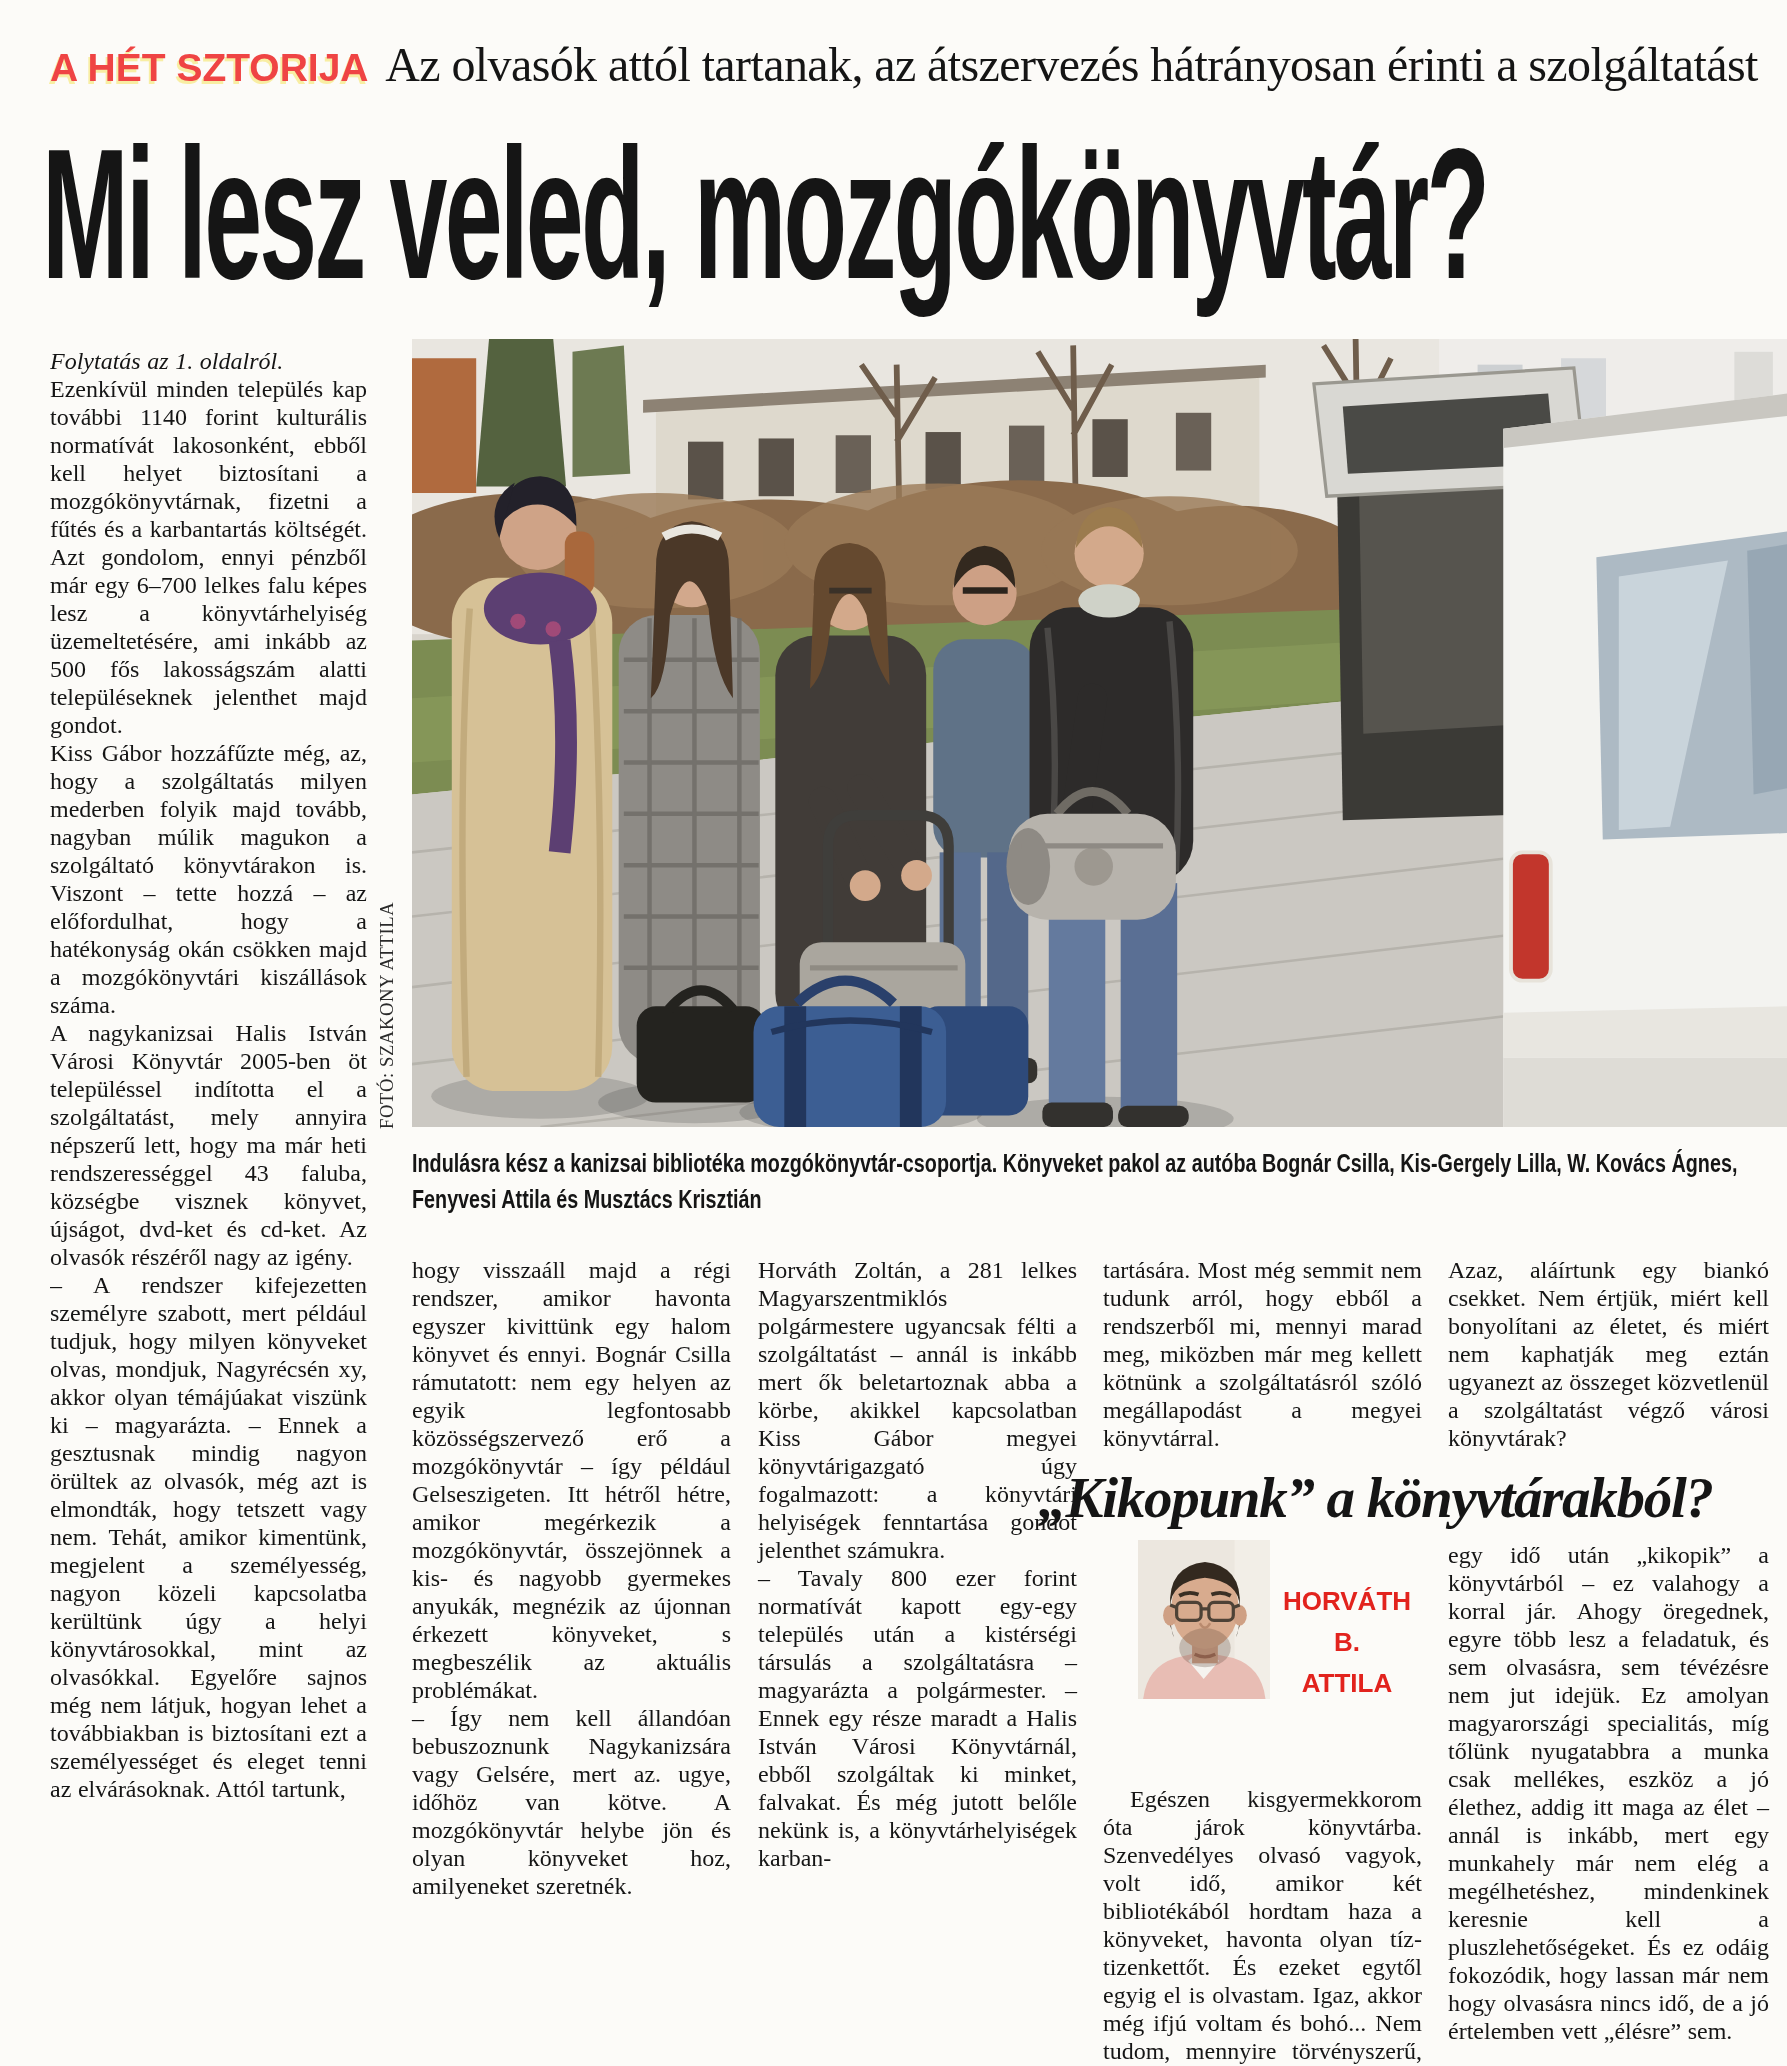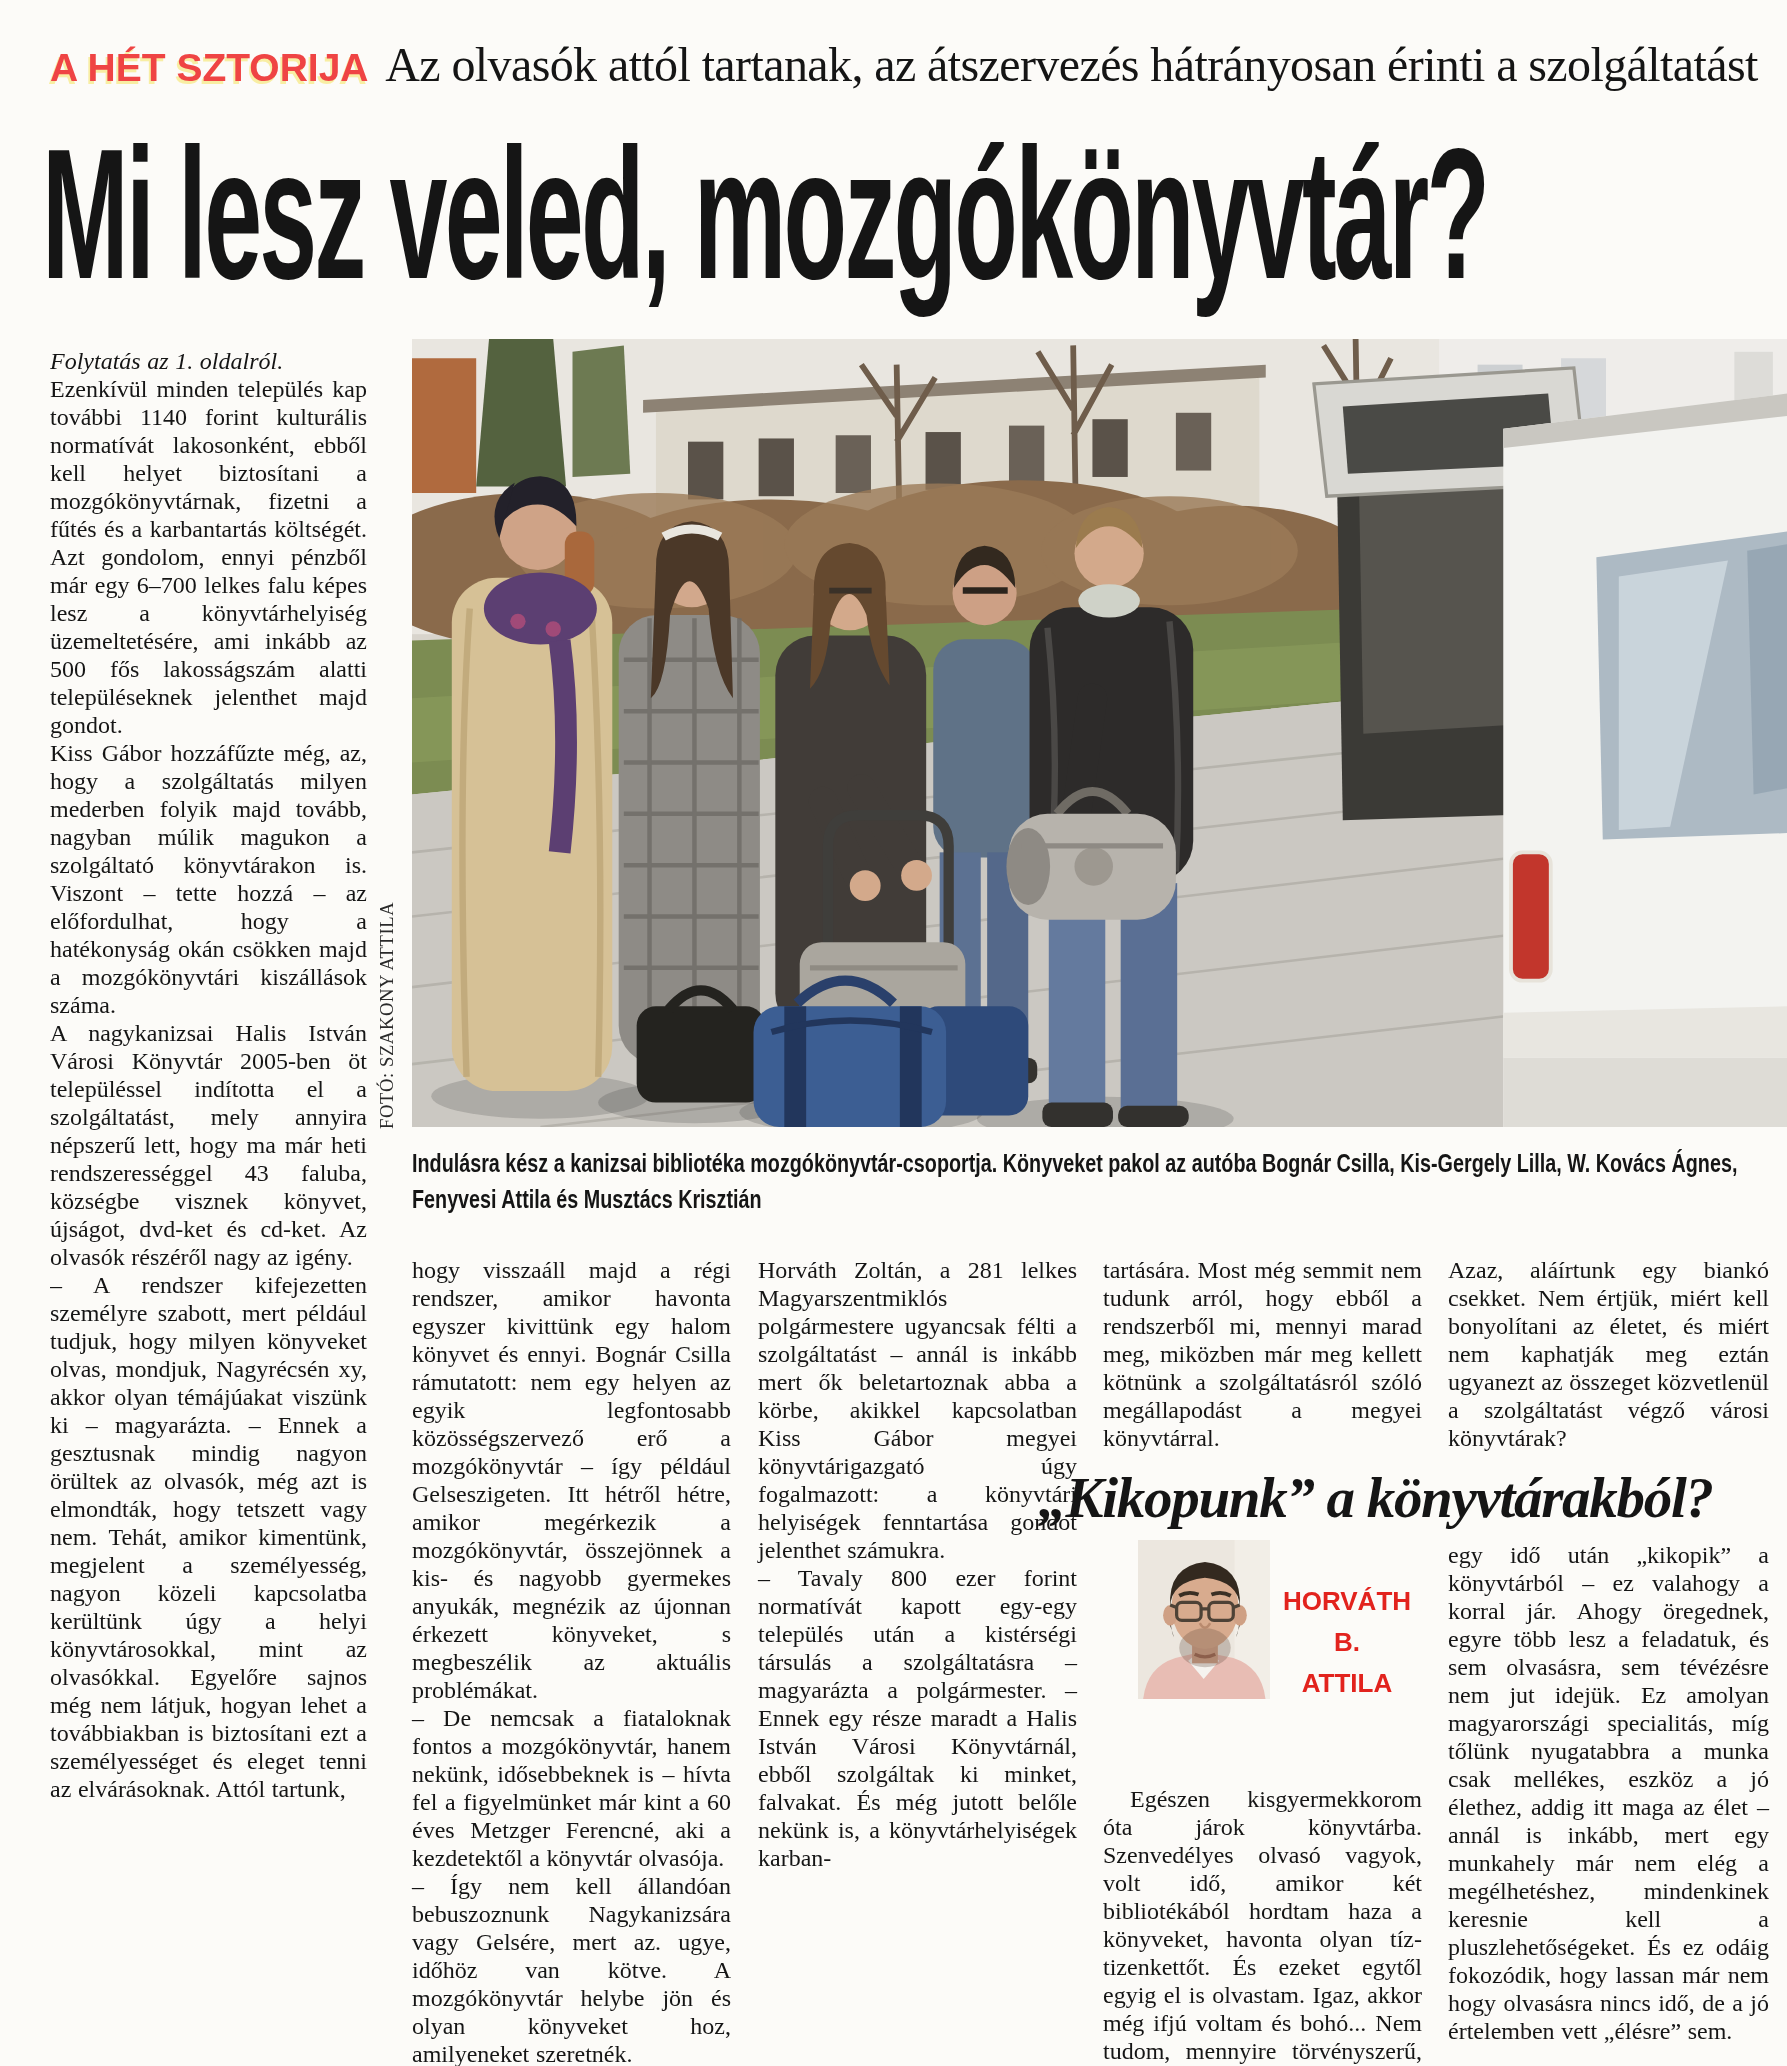--- a/index.html
+++ b/index.html
@@ -260,21 +260,20 @@
     </g>
   </svg>
 </div>
 
 <div class="photo-credit">FOTÓ: SZAKONY ATTILA</div>
 
 <div class="caption">Indulásra kész a kanizsai bibliotéka mozgókönyvtár-csoportja. Könyveket pakol az autóba Bognár Csilla, Kis-Gergely Lilla, W. Kovács Ágnes, Fenyvesi Attila és Musztács Krisztián</div>
 
 <div class="col2 bodycol">
   <p>hogy visszaáll majd a régi rendszer, amikor havonta egyszer kivittünk egy halom könyvet és ennyi. Bognár Csilla rámutatott: nem egy helyen az egyik legfontosabb közösségszervező erő a mozgókönyvtár – így például Gelseszigeten. Itt hétről hétre, amikor megérkezik a mozgókönyvtár, összejönnek a kis- és nagyobb gyermekes anyukák, megnézik az újonnan érkezett könyveket, s megbeszélik az aktuális problémákat.</p>
-  <p>– De nemcsak a fiataloknak fontos a mozgókönyvtár, hanem nekünk, idősebbeknek is – hívta fel a figyelmünket már kint a 60 éves Metzger Ferencné, aki a kezdetektől a könyvtár olvasója.</p>
   <p>– Így nem kell állandóan bebuszoznunk Nagykanizsára vagy Gelsére, mert az. ugye, időhöz van kötve. A mozgókönyvtár helybe jön és olyan könyveket hoz, amilyeneket szeretnék.</p>
 
 </div>
 
 <div class="col3 bodycol">
   <p>Horváth Zoltán, a 281 lelkes Magyarszentmiklós polgármestere ugyancsak félti a szolgáltatást – annál is inkább mert ők beletartoznak abba a körbe, akikkel kapcsolatban Kiss Gábor megyei könyvtárigazgató úgy fogalmazott: a könyvtári helyiségek fenntartása gondot jelenthet számukra.</p>
   <p>– Tavaly 800 ezer forint normatívát kapott egy-egy település után a kistérségi társulás a szolgáltatásra – magyarázta a polgármester. – Ennek egy része maradt a Halis István Városi Könyvtárnál, ebből szolgáltak ki minket, falvakat. És még jutott belőle nekünk is, a könyvtárhelyiségek karban-</p>
 </div>
 
 <div class="col4 bodycol">

